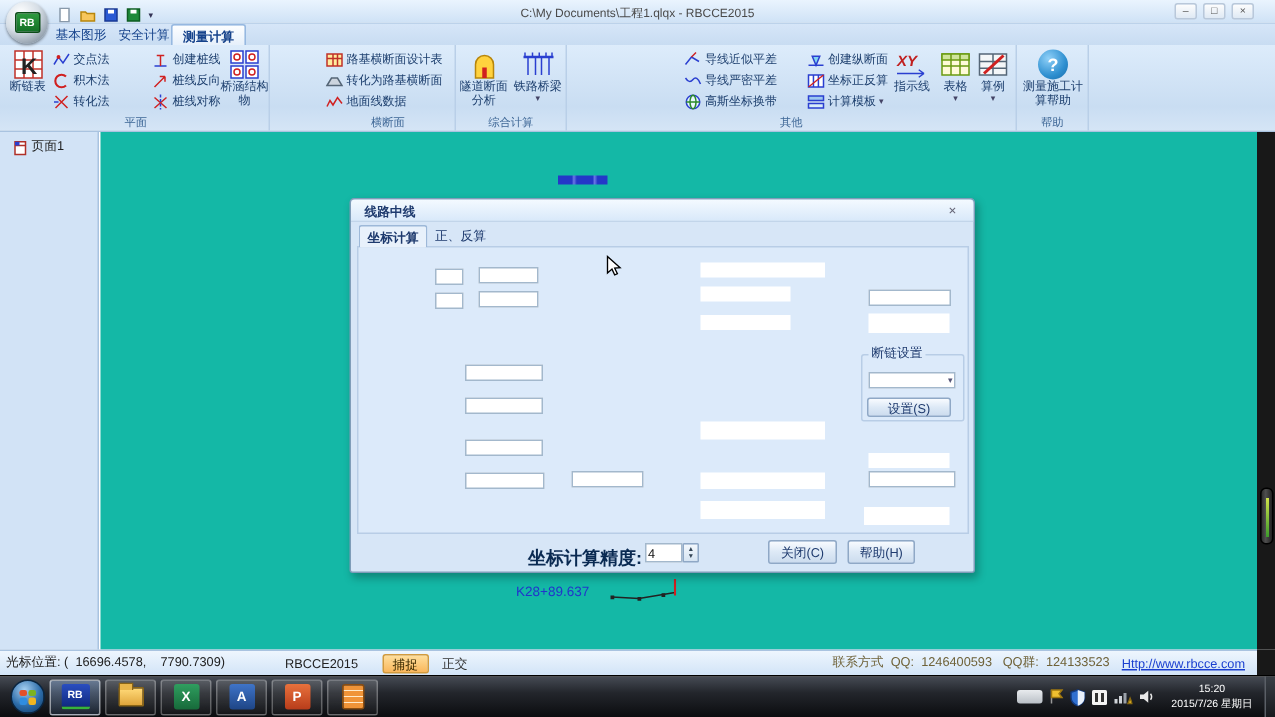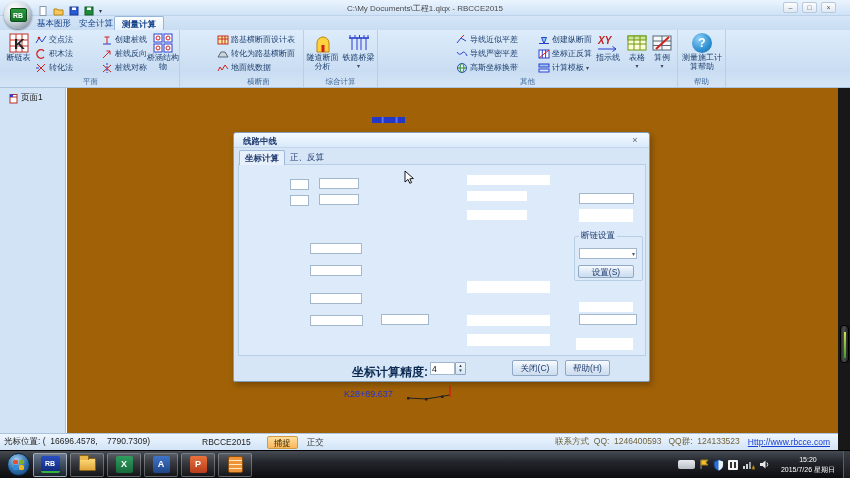--- a/index.html
+++ b/index.html
@@ -42,21 +42,21 @@
   .sbtn{display:flex;align-items:center;gap:2px;height:13px;font-size:8px;color:#1d3f6e;white-space:nowrap}
   .dd{font-size:6px;color:#446;line-height:1}
   .helpic{width:20px;height:20px;border-radius:50%;color:#fff;font-weight:bold;font-size:12px;
     line-height:20px;text-align:center;
     background:radial-gradient(circle at 35% 30%,#8fd0f8,#2e8fd0 60%,#176aa8)}
 
   
   .workarea{position:absolute;left:0;top:88px;width:850px;height:345px;background:#fff}
   .treepanel{position:absolute;left:0;top:0;width:66px;height:345px;background:#d2e3f6;border-right:1px solid #a9c3e0}
   .treeitem{display:flex;align-items:flex-end;gap:3px;padding:4px 0 0 9px;font-size:8.5px;color:#1d1d1d}
-  .canvas{position:absolute;left:67px;top:0;width:771px;height:345px;background:#a16207}
+  .canvas{position:absolute;left:67px;top:0;width:771px;height:345px;background:#14b8a6}
   .selstrip{position:absolute;left:305px;top:29px;width:33px;height:6px;
     background:linear-gradient(90deg,#2438c8 28%,#6a78e6 32%,#2438c8 38%,#2438c8 70%,#6a78e6 74%,#2438c8 80%)}
   .station{position:absolute;left:271px;top:295px}
   .desktopstrip{position:absolute;left:838px;top:0;width:12px;height:345px;background:#181818}
   .pill{position:absolute;left:2px;top:237px;width:9px;height:38px;border-radius:4px;
     background:linear-gradient(90deg,#2c2c2c,#4f4f4f 40%,#222);border:1px solid #000;overflow:hidden}
   .pill-green{position:absolute;left:3px;top:6px;width:2px;height:26px;background:linear-gradient(#cfe24a,#3c9a2c)}
   .cursor{position:absolute;left:404px;top:82px;z-index:60}
 
   
@@ -83,21 +83,21 @@
   .spinfld{left:196px;top:229px;width:25px;height:13px}
   .spinner{position:absolute;left:221px;top:229px;width:11px;height:13px;border:1px solid #8fa8c6;border-radius:1px;
     background:linear-gradient(#f3f8fd,#d6e4f2);font-size:4.5px;color:#345;text-align:center;line-height:1.2}
   .btn-close{left:278px;top:227px;width:46px;height:16px;line-height:15px}
   .btn-help{left:331px;top:227px;width:45px;height:16px;line-height:15px}
 
   
   .statusbar{position:absolute;left:0;top:433px;width:838px;height:17px;display:flex;align-items:center;
     background:linear-gradient(#eef6fe,#d2e4f7);border-top:1px solid #a9c3e0;font-size:8.5px;color:#222}
   .sb-cursor{margin-left:4px;white-space:pre}
-  .sb-app{margin-left:52px}
+  .sb-app{margin-left:40px}
   .snapbtn{margin-left:16px;background:linear-gradient(#ffdf9d,#f9b75c);border:1px solid #d29b3e;border-radius:2px;
     padding:0 6px;height:13px;line-height:12px;color:#3a2a00}
   .orthobtn{margin-left:3px;padding:0 6px;height:13px;line-height:12px;color:#333}
   .sb-spacer{flex:1}
   .sb-contact{color:#6f6238;white-space:pre}
   .sb-url{margin:0 8px 0 8px;color:#1a3fd0;text-decoration:underline}
   .statuscap{position:absolute;left:838px;top:433px;width:12px;height:17px;background:#181818}
 
   
   .taskbar{position:absolute;left:0;top:450px;width:850px;height:28px;display:flex;align-items:center;

